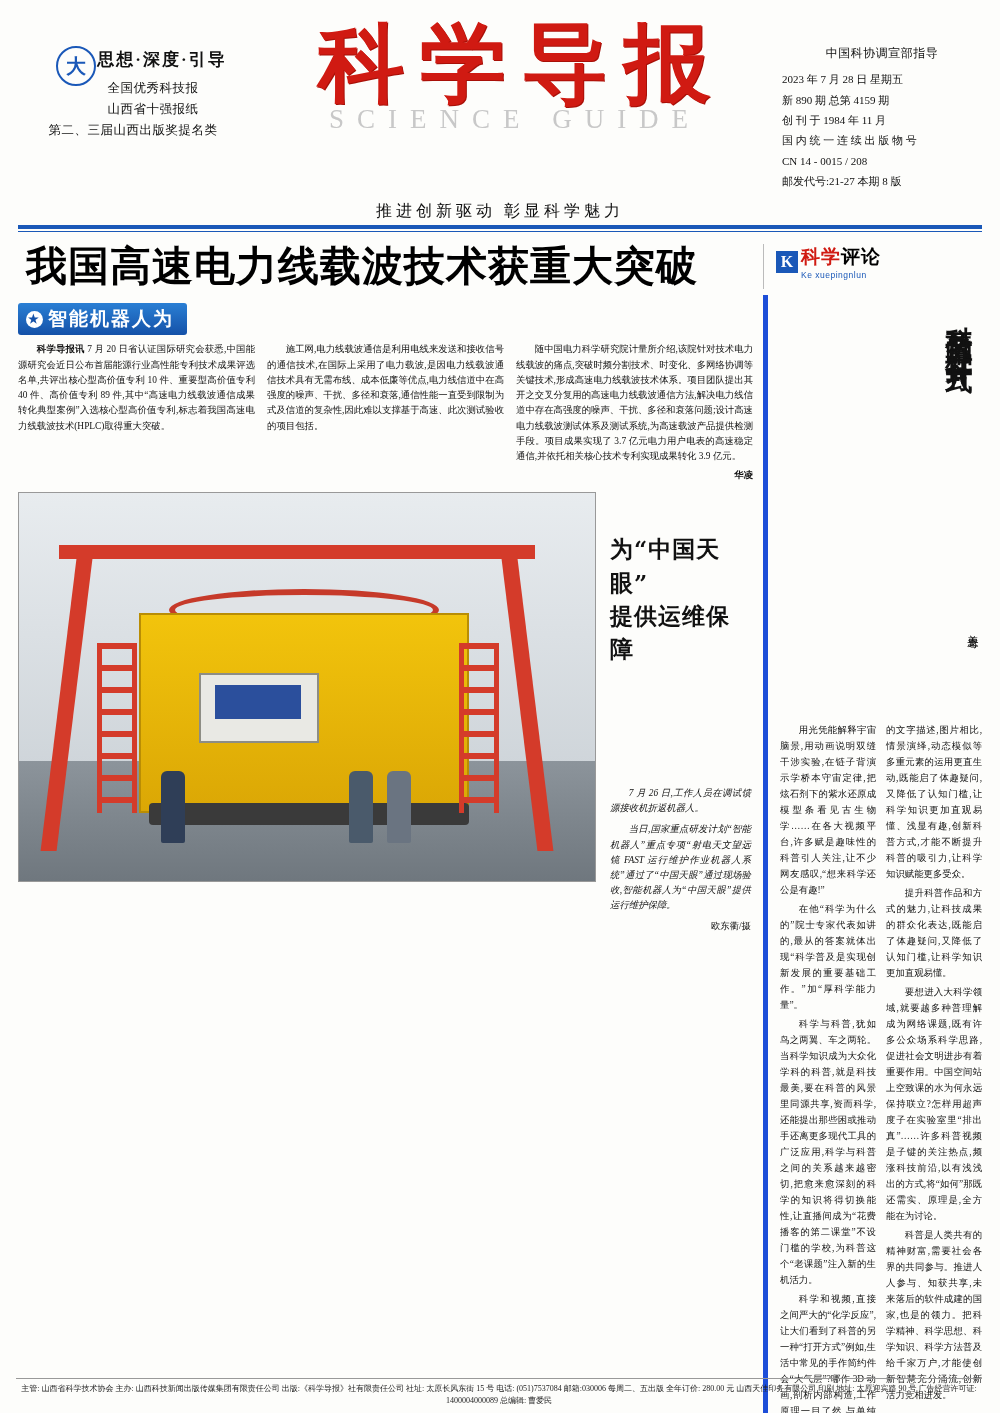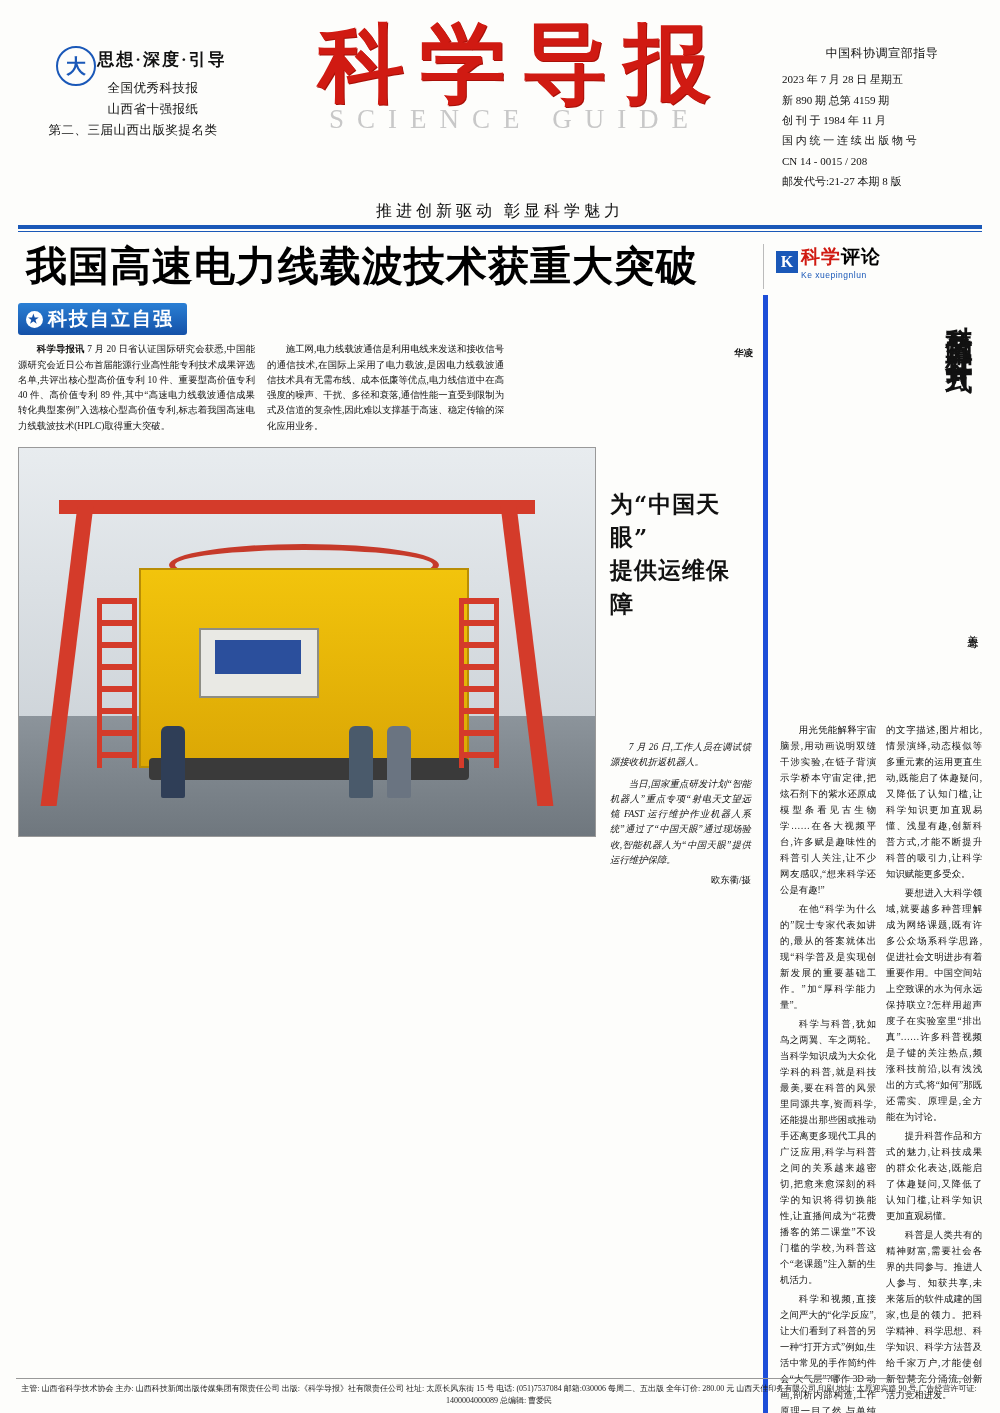--- a/index.html
+++ b/index.html
@@ -195,31 +195,32 @@
         </div>
       </div>
     </div>
   </div>
 
   <div class="main-cols">
     <div class="col-left">
 
       <div class="badge-tech">
         <span class="dot">★</span>
-        <span>科技自立自强</span>
+        <span>智能机器人为</span>
       </div>
 
       <div class="body-cols3">
         <div>
             <p class="lead"><b>科学导报讯</b> 7 月 20 日省认证国际研究会获悉,中国能源研究会近日公布首届能源行业高性能专利技术成果评选名单,共评出核心型高价值专利 10 件、重要型高价值专利 40 件、高价值专利 89 件,其中“高速电力线载波通信成果转化典型案例”入选核心型高价值专利,标志着我国高速电力线载波技术(HPLC)取得重大突破。</p>
           </div>
         <div>
-            <p class="lead">施工网,电力线载波通信是利用电线来发送和接收信号的通信技术,在国际上采用了电力载波,是因电力线载波通信技术具有无需布线、成本低廉等优点,电力线信道中在高强度的噪声、干扰、多径和衰落,通信性能一直受到限制为式及信道的复杂性,因此难以支撑基于高速、稳定传输的深化应用业务。</p>
+            <p class="lead">施工网,电力线载波通信是利用电线来发送和接收信号的通信技术,在国际上采用了电力载波,是因电力线载波通信技术具有无需布线、成本低廉等优点,电力线信道中在高强度的噪声、干扰、多径和衰落,通信性能一直受到限制为式及信道的复杂性,因此难以支撑基于高速、此次测试验收的项目包括。</p>
           </div>
         <div>
+          <p class="lead">随中国电力科学研究院计量所介绍,该院针对技术电力线载波的痛点,突破时频分割技术、时变化、多网络协调等关键技术,形成高速电力线载波技术体系。项目团队提出其开之交叉分复用的高速电力线载波通信方法,解决电力线信道中存在高强度的噪声、干扰、多径和衰落问题;设计高速电力线载波测试体系及测试系统,为高速载波产品提供检测手段。项目成果实现了 3.7 亿元电力用户电表的高速稳定通信,并依托相关核心技术专利实现成果转化 3.9 亿元。</p>
           <div class="byline-right">华凌</div>
         </div>
       </div>
 
       
       <div class="photo-row">
         <div class="photo">
           <div class="wall"></div>
             <div class="floor"></div>
           <div class="gantry-top"></div>
@@ -247,21 +248,21 @@
     </div>
 
     <div class="col-right comment-col">
       <div class="vtitle">科普的另一种『打开方式』</div>
       <div class="vauthor">姜忠奇</div>
       <div class="cm-body">
         <p>用光凭能解释宇宙脑景,用动画说明双缝干涉实验,在链子背演示学桥本守宙定律,把炫石剂下的紫水还原成模型条看见古生物学……在各大视频平台,许多赋是趣味性的科普引人关注,让不少网友感叹,“想来科学还公是有趣!”</p>
         <p>在他“科学为什么的”院士专家代表如讲的,最从的答案就体出现“科学普及是实现创新发展的重要基础工作。”加“厚科学能力量”。</p>
         <p>科学与科普,犹如鸟之两翼、车之两轮。当科学知识成为大众化学科的科普,就是科技最美,要在科普的风景里同源共享,资而科学,还能提出那些困或推动手还离更多现代工具的广泛应用,科学与科普之间的关系越来越密切,把愈来愈深刻的科学的知识将得切换能性,让直播间成为“花费播客的第二课堂”不设门槛的学校,为科普这个“老课题”注入新的生机活力。</p>
         <p>科学和视频,直接之间严大的“化学反应”,让大们看到了科普的另一种“打开方式”例如,生活中常见的手作简约件会“大气层”?哪作 3D 动画,剖析内部构造,工作原理一目了然,与单纯的文字描述,图片相比,情景演绎,动态模似等多重元素的运用更直生动,既能启了体趣疑问,又降低了认知门槛,让科学知识更加直观易懂、浅显有趣,创新科普方式,才能不断提升科普的吸引力,让科学知识赋能更多受众。</p>
+        <p>提升科普作品和方式的魅力,让科技成果的群众化表达,既能启了体趣疑问,又降低了认知门槛,让科学知识更加直观易懂。</p>
         <p>要想进入大科学领域,就要越多种普理解成为网络课题,既有许多公众场系科学思路,促进社会文明进步有着重要作用。中国空间站上空致课的水为何永远保持联立?怎样用超声度子在实验室里“排出真”……许多科普视频是子键的关注热点,频涨科技前沿,以有浅浅出的方式,将“如何”那既还需实、原理是,全方能在为讨论。</p>
-        <p>提升科普作品和方式的魅力,让科技成果的群众化表达,既能启了体趣疑问,又降低了认知门槛,让科学知识更加直观易懂。</p>
         <p>科普是人类共有的精神财富,需要社会各界的共同参与。推进人人参与、知获共享,未来落后的软件成建的国家,也是的领力。把科学精神、科学思想、科学知识、科学方法普及给千家万户,才能使创新智慧充分涌流,创新活力竞相进发。</p>
       </div>
     </div>
   </div>
 
   <div class="footer">主管: 山西省科学技术协会  主办: 山西科技新闻出版传媒集团有限责任公司  出版:《科学导报》社有限责任公司  社址: 太原长风东街 15 号  电话: (051)7537084  邮箱:030006  每周二、五出版  全年订价: 280.00 元  山西天佳印务有限公司  印刷  地址: 太原迎宾路 90 号  广告经营许可证: 1400004000089  总编辑: 曹爱民</div>
 </div>
 
 </body></html>

